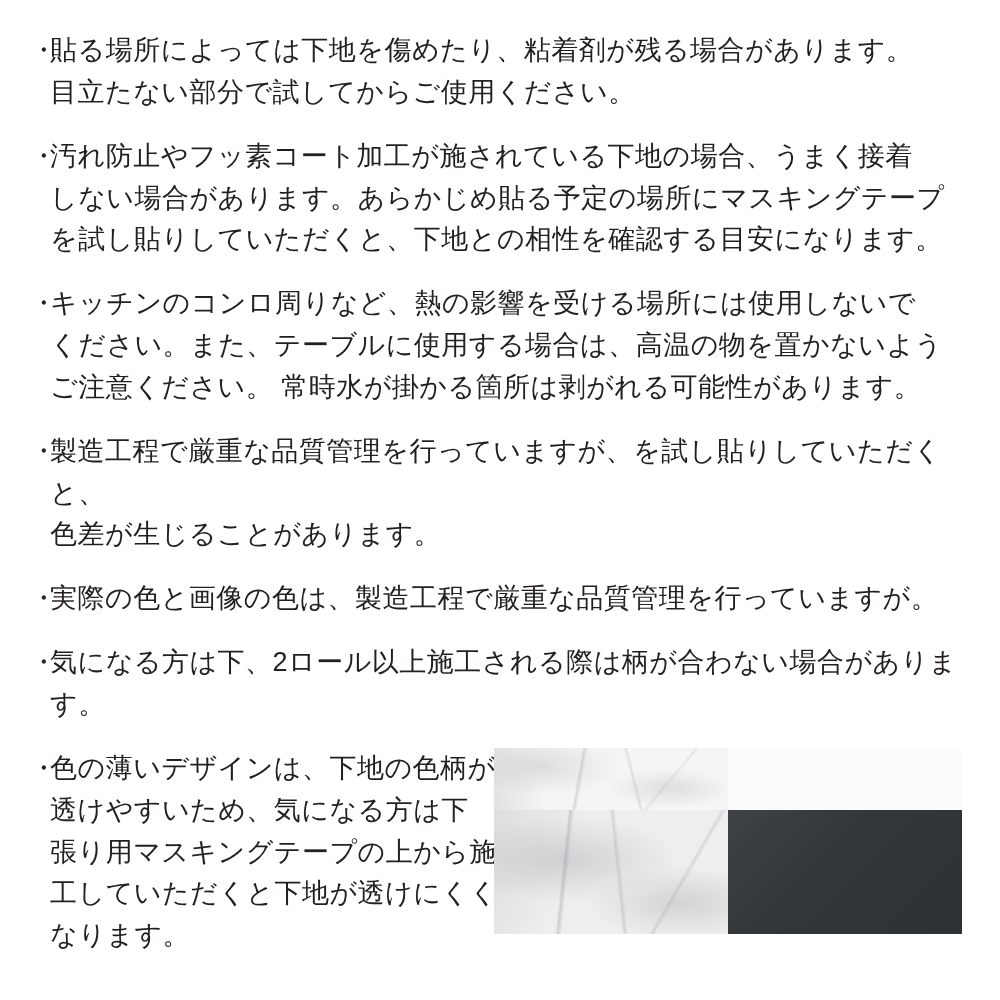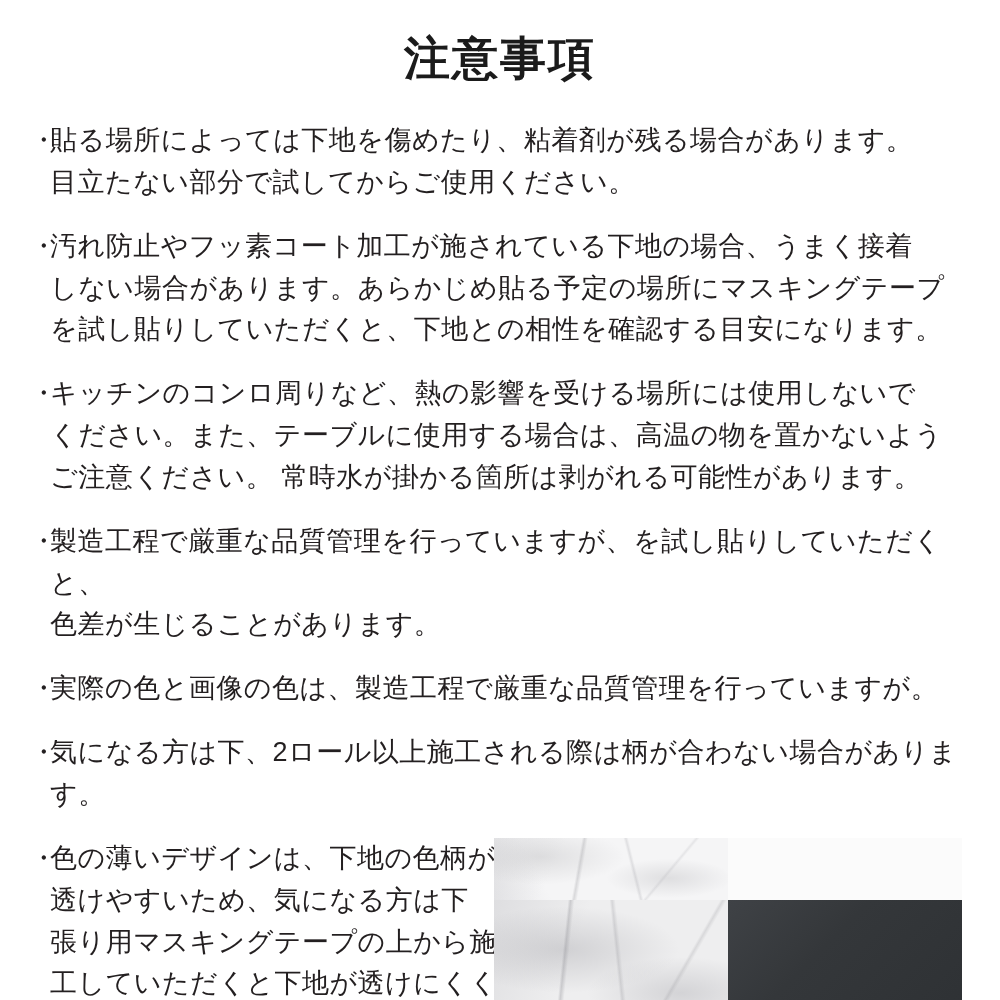--- a/index.html
+++ b/index.html
@@ -120,21 +120,20 @@
   }
   .plain-white {
     background: #fbfbfb;
   }
 </style>
 </head>
 <body>
 
 <div class="page">
 
-  <h1 class="title">注意事項</h1>
 
   <div class="notes">
 
     <div class="note">
       <span class="bullet">・</span>
       <div class="note-text">貼る場所によっては下地を傷めたり、粘着剤が残る場合があります。
 目立たない部分で試してからご使用ください。</div>
     </div>
 
     <div class="note">

